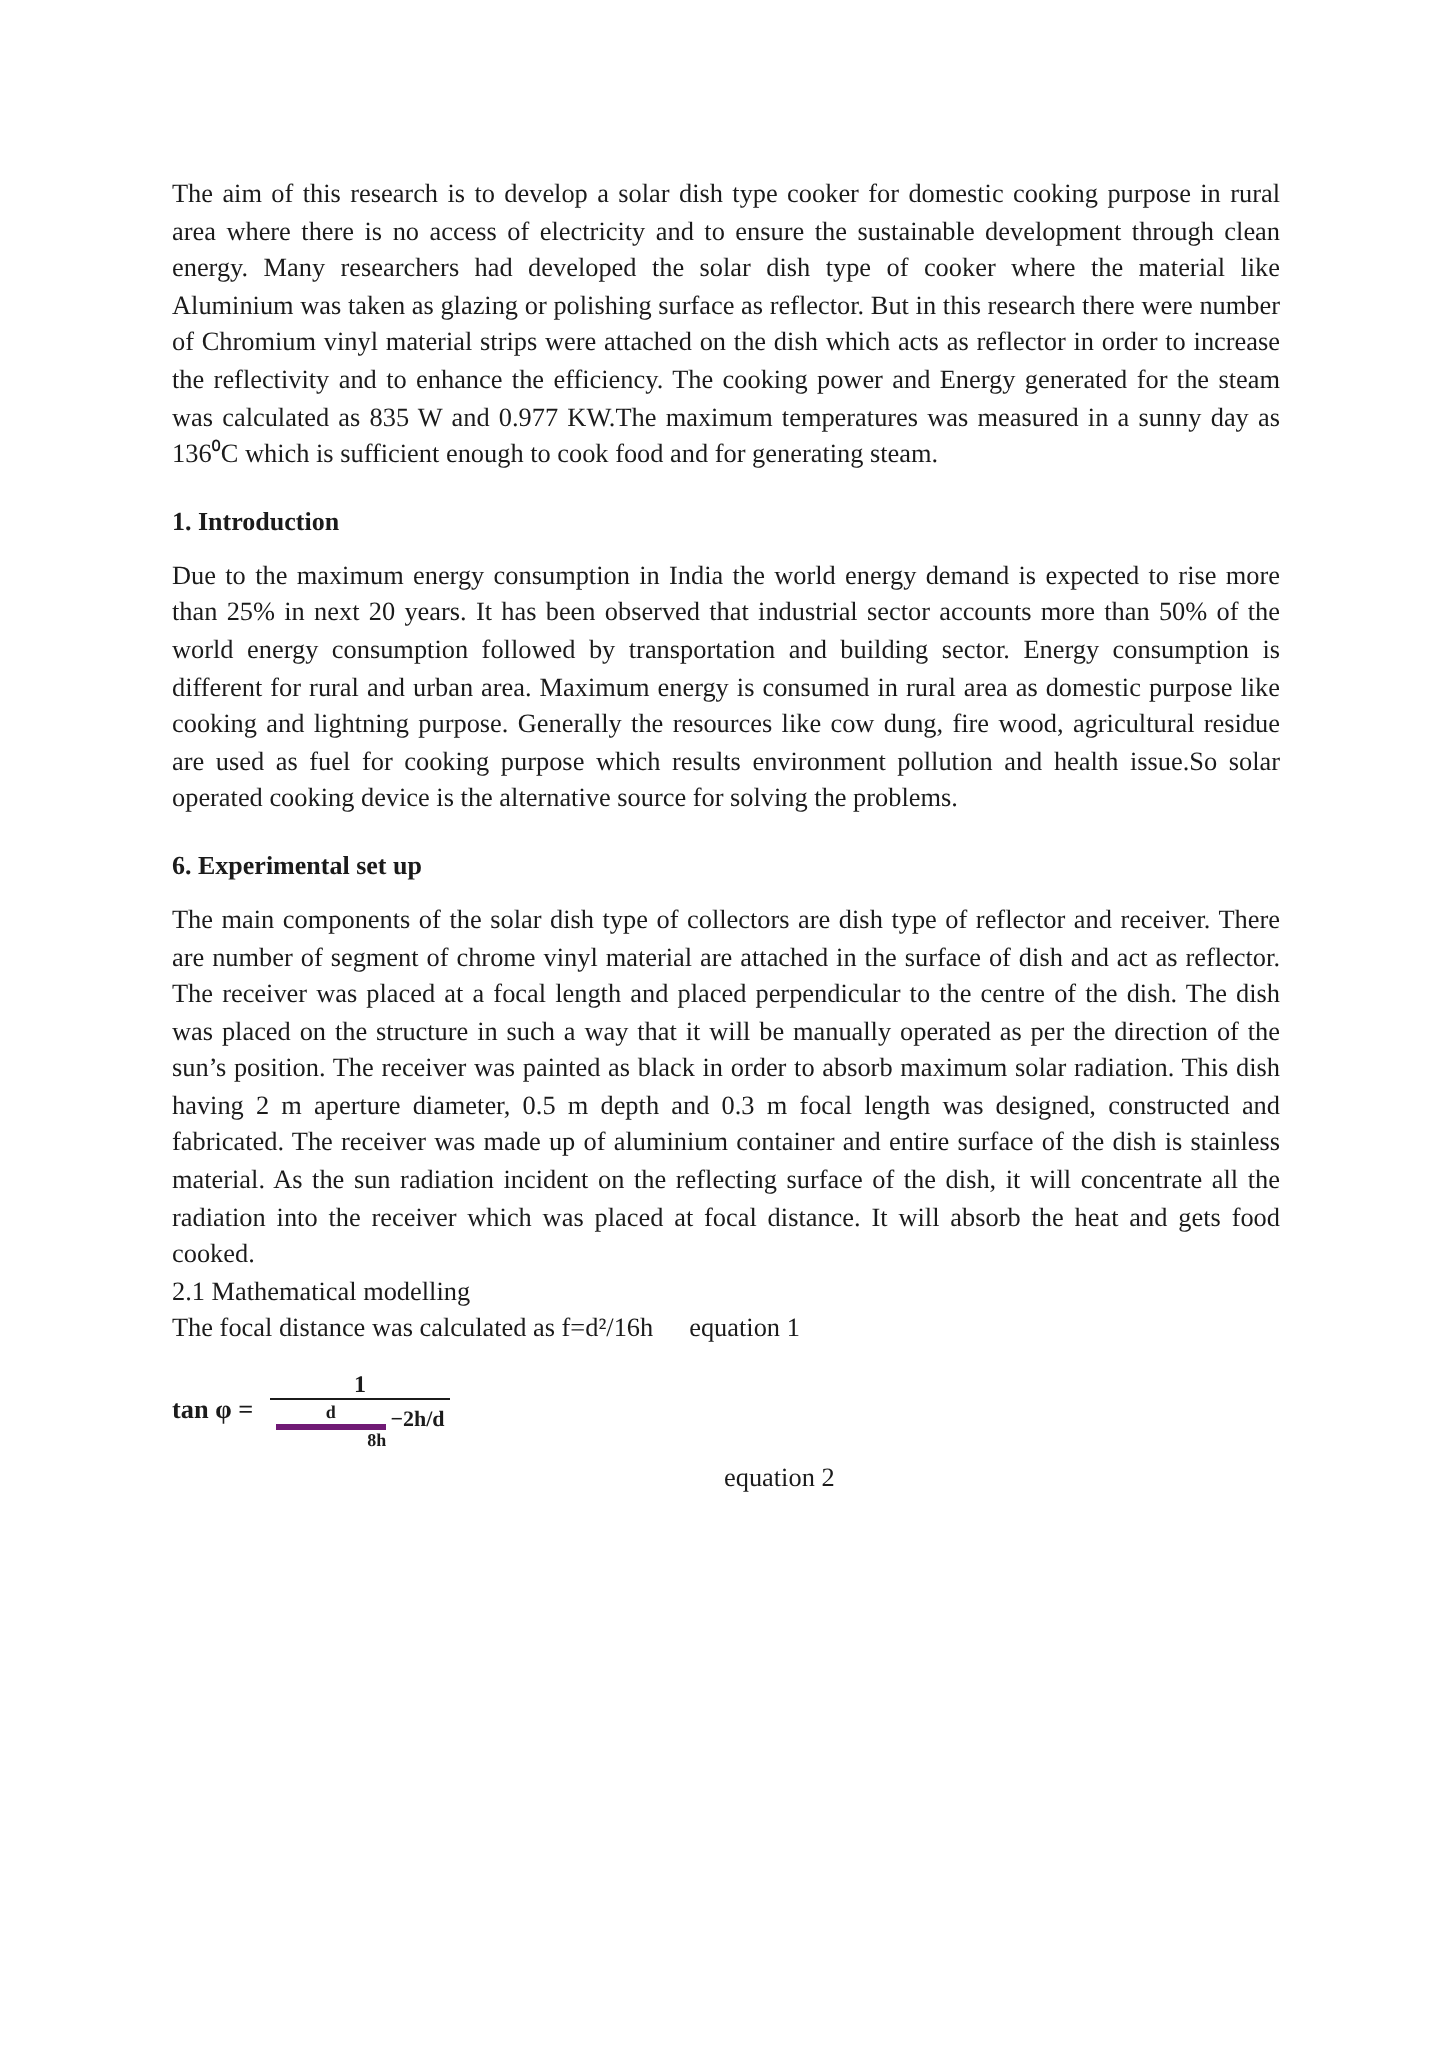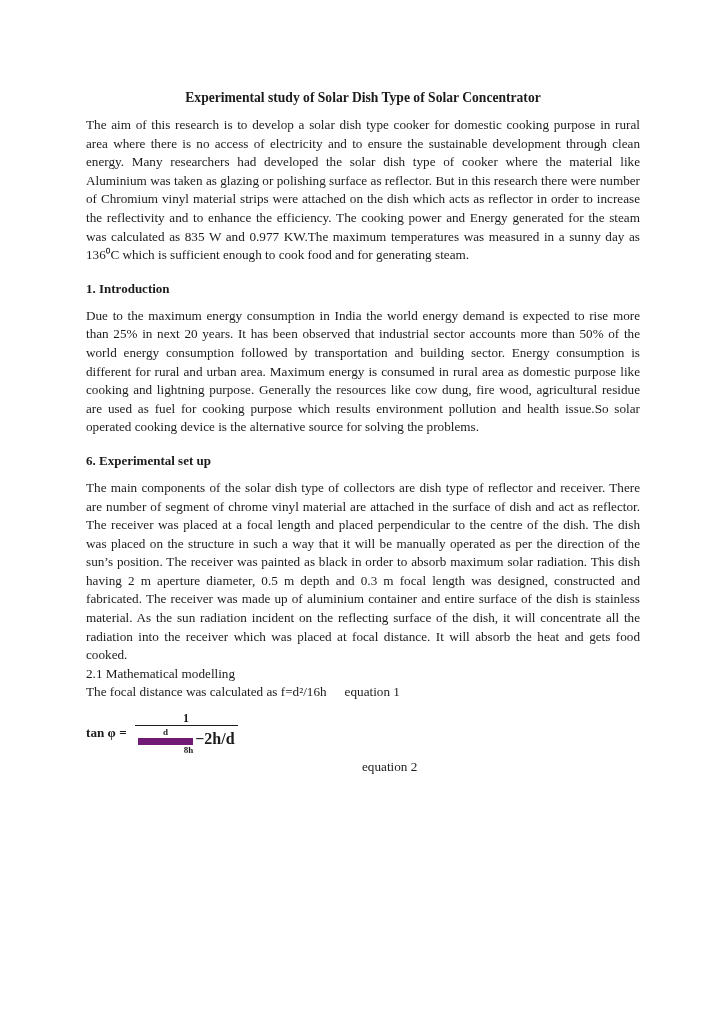--- a/index.html
+++ b/index.html
@@ -78,47 +78,46 @@
     display: inline-flex;
     flex-direction: column;
     align-items: center;
     font-size: 9px;
     line-height: 9px;
   }
   .vfrac-sm .fnum2 {
     padding: 0 2px 1px 2px;
   }
   .vfrac-sm .fden2 {
-    border-top: 7px solid #701a75;
+    border-top: 3px solid #701a75;
     padding-top: 1px;
     padding-left: 46px;
   }
   .den-term {
-    font-size: 16px;
+    font-size: 11px;
     line-height: 11px;
     position: relative;
     top: -3px;
   }
   .eq2-label {
     position: absolute;
     left: 276px;
     top: 10px;
     font-weight: normal;
     margin-top: 36px;
   }
   .whereline {
     margin: 10px 0 0 0;
   }
 </style>
 </head>
 <body>
 
 <div class="page">
 
-  <h1 class="title">Experimental study of Solar Dish Type of Solar Concentrator</h1>
 
   <p class="bodytext">The aim of this research is to develop a solar dish type cooker for domestic cooking purpose in rural area where there is no access of electricity and to ensure the sustainable development through clean energy. Many researchers had developed the solar dish type of cooker where the material like Aluminium was taken as glazing or polishing surface as reflector. But in this research there were number of Chromium vinyl material strips were attached on the dish which acts as reflector in order to increase the reflectivity and to enhance the efficiency. The cooking power and Energy generated for the steam was calculated as 835 W and 0.977 KW.The maximum temperatures was measured in a sunny day as 136⁰C which is sufficient enough to cook food and for generating steam.</p>
 
   <h2 class="heading">1. Introduction</h2>
 
   <p class="bodytext">Due to the maximum energy consumption in India the world energy demand is expected to rise more than 25% in next 20 years. It has been observed that industrial sector accounts more than 50% of the world energy consumption followed by transportation and building sector. Energy consumption is different for rural and urban area. Maximum energy is consumed in rural area as domestic purpose like cooking and lightning purpose. Generally the resources like cow dung, fire wood, agricultural residue are used as fuel for cooking purpose which results environment pollution and health issue.So solar operated cooking device is the alternative source for solving the problems.</p>
 
   <h2 class="heading">6. Experimental set up</h2>
 
   <p class="bodytext">The main components of the solar dish type of collectors are dish type of reflector and receiver. There are number of segment of chrome vinyl material are attached in the surface of dish and act as reflector. The receiver was placed at a focal length and placed perpendicular to the centre of the dish. The dish was placed on the structure in such a way that it will be manually operated as per the direction of the sun’s position. The receiver was painted as black in order to absorb maximum solar radiation. This dish having 2 m aperture diameter, 0.5 m depth and 0.3 m focal length was designed, constructed and fabricated. The receiver was made up of aluminium container and entire surface of the dish is stainless material. As the sun radiation incident on the reflecting surface of the dish, it will concentrate all the radiation into the receiver which was placed at focal distance. It will absorb the heat and gets food cooked.</p>

